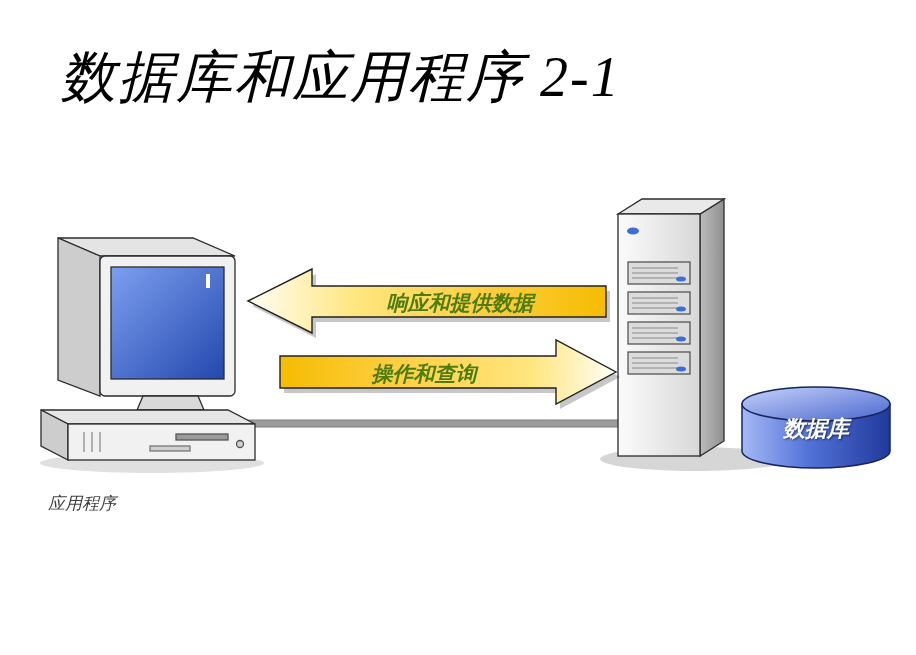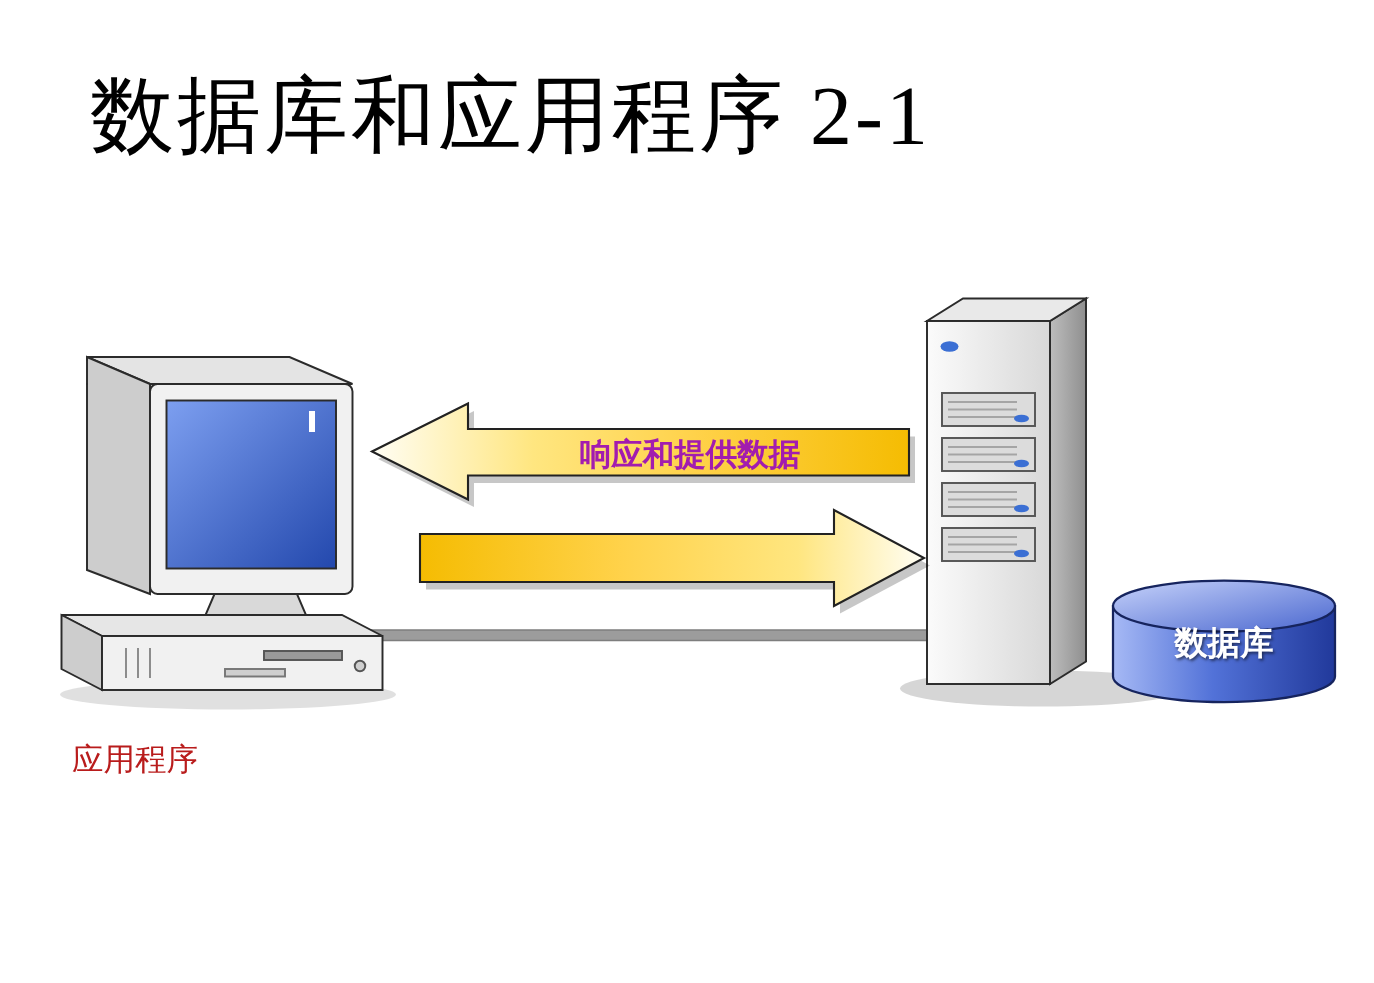--- a/index.html
+++ b/index.html
@@ -7,20 +7,21 @@
     padding: 0;
     background: #ffffff;
     font-family: "Liberation Sans", "DejaVu Sans", sans-serif;
   }
   .slide {
     position: relative;
     width: 916px;
     height: 655px;
     background: #ffffff;
     overflow: hidden;
+    font-style: italic;
   }
   .title {
     position: absolute;
     left: 60px;
     top: 40px;
     margin: 0;
     font-family: "Liberation Serif", "DejaVu Serif", serif;
     font-size: 56px;
     font-weight: 400;
     color: #000000;
@@ -29,30 +30,30 @@
   }
   .diagram-svg {
     position: absolute;
     left: 0;
     top: 0;
   }
   .arrow-label {
     position: absolute;
     font-size: 21px;
     font-weight: bold;
-    color: #a21caf;
+    color: #4d7c0f;
     text-align: center;
     white-space: nowrap;
   }
   .arrow-label.top    { left: 320px; top: 289px; width: 280px; }
   .arrow-label.bottom { left: 296px; top: 360px; width: 256px; }
   .caption {
     position: absolute;
-    font-size: 21px;
-    color: #b91c1c;
+    font-size: 17px;
+    color: #404040;
     white-space: nowrap;
   }
   .caption.left  { left: 48px;  top: 492px; }
   .caption.right { left: 540px; top: 492px; }
   .db-label {
     position: absolute;
     left: 756px;
     top: 414px;
     width: 120px;
     text-align: center;
@@ -175,18 +176,19 @@
       <polygon points="248,301 312,269 312,286 606,286 606,317 312,317 312,333" fill="url(#gTopArrow)" stroke="#222222" stroke-width="1.4"></polygon>
     </g>
 
     <g>
       <polygon points="280,356 556,356 556,340 616,372 556,404 556,388 280,388" transform="translate(4,5)" fill="#000000" opacity="0.22"></polygon>
       <polygon points="280,356 556,356 556,340 616,372 556,404 556,388 280,388" fill="url(#gBotArrow)" stroke="#222222" stroke-width="1.4"></polygon>
     </g>
   </svg>
 
   <div class="arrow-label top">响应和提供数据</div>
+  <div class="arrow-label bottom">操作和查询</div>
 
   <div class="db-label">数据库</div>
 
   <div class="caption left">应用程序</div>
 
 </div>
 
 </body></html>

